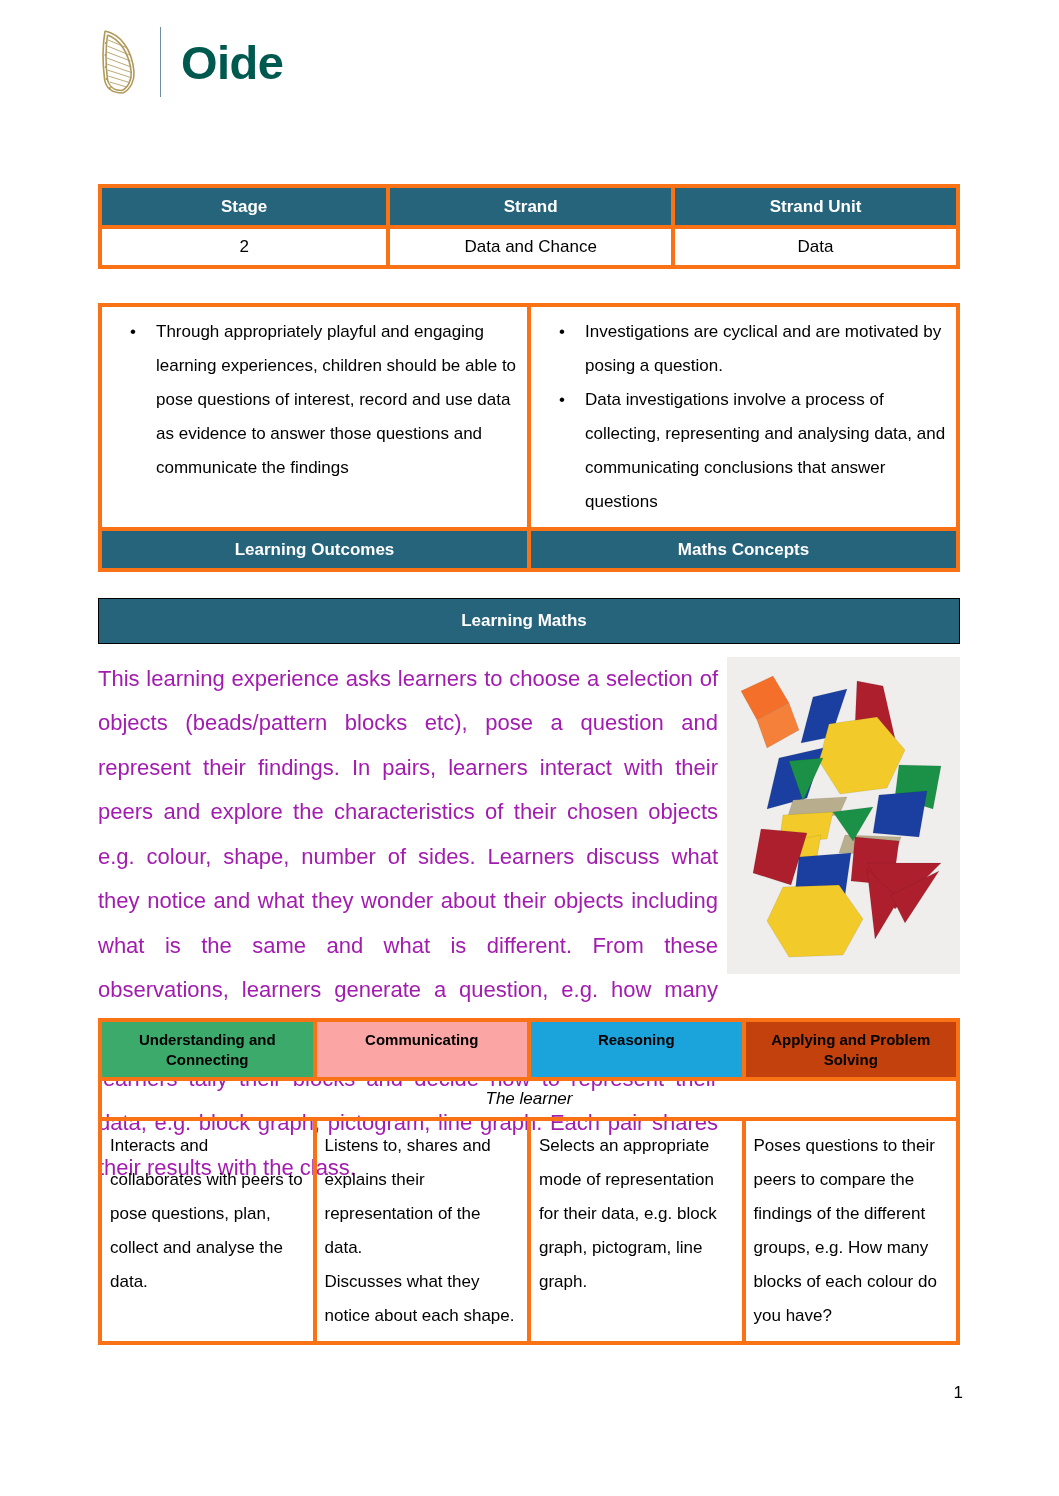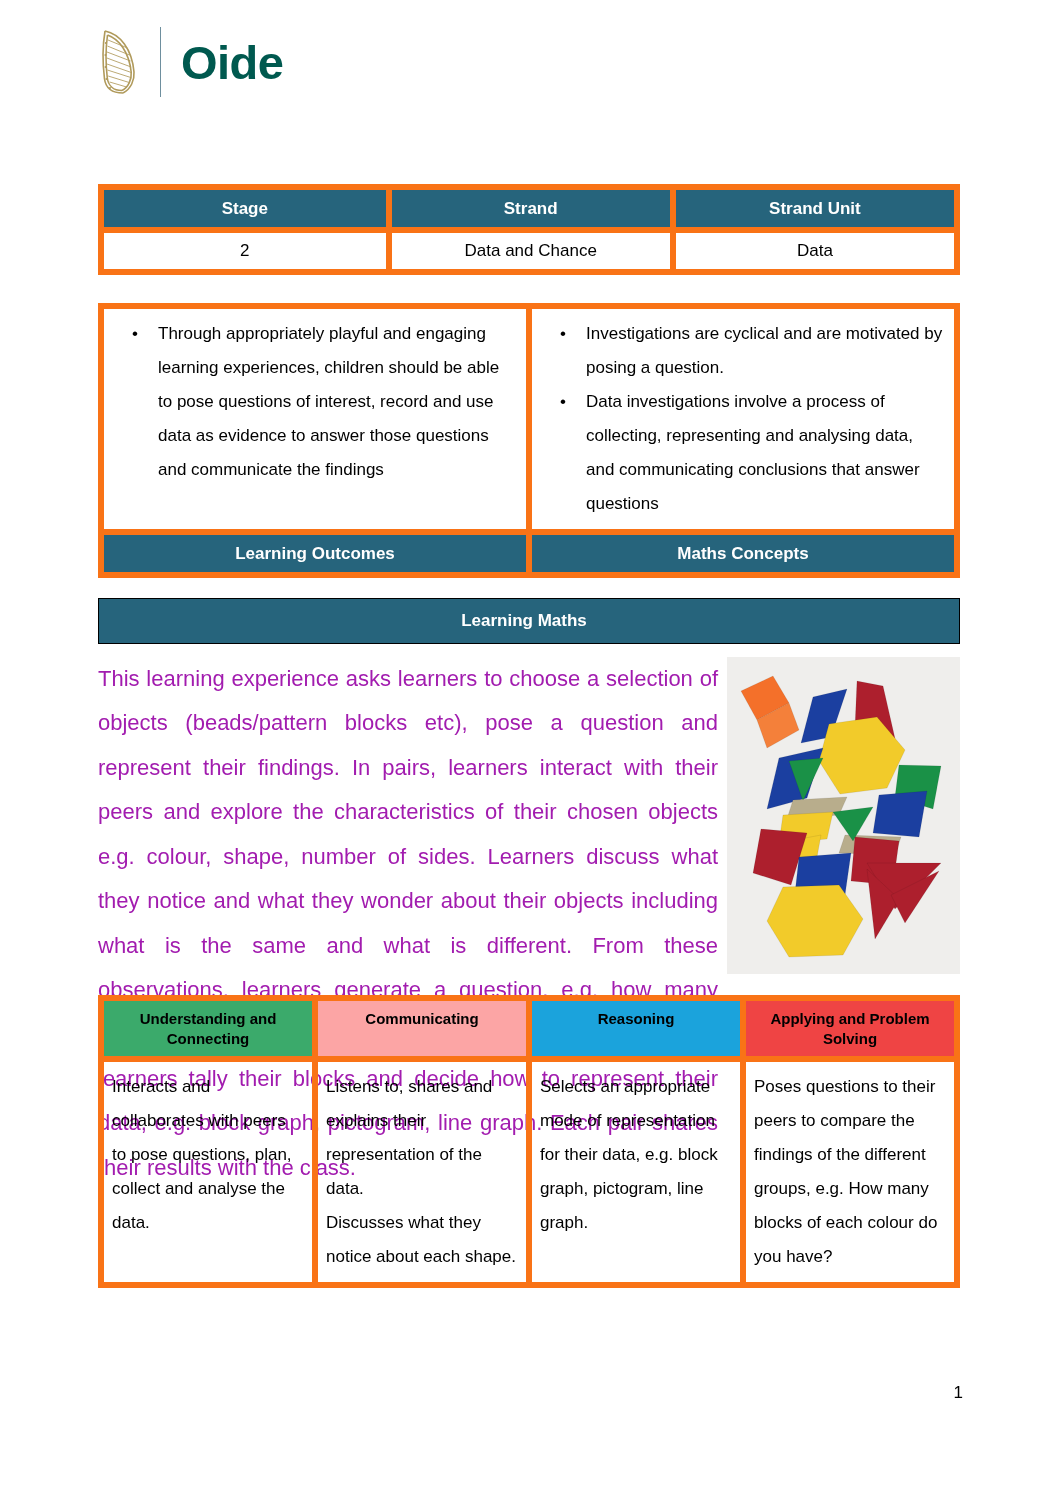--- a/index.html
+++ b/index.html
@@ -64,21 +64,21 @@
 
   
   .tbl {
     position: absolute;
     left: 98px;
     width: 862px;
     border-collapse: collapse;
     table-layout: fixed;
   }
   .tbl td, .tbl th {
-    border: 6px solid #f97316;
+    border: 4px solid #f97316;
     padding: 8px;
     vertical-align: top;
   }
   .hdr-teal {
     background: #26647c;
     color: #ffffff;
     font-weight: bold;
     font-size: 17px;
     text-align: center;
     padding: 12px 6px 12px 6px;
@@ -157,33 +157,33 @@
     top: 0;
     width: 233px;
     height: 317px;
     background: #f1f0ee;
     overflow: hidden;
     border: 0;
   }
   #blocks-photo svg { display: block; }
 
   
-  #skills-table { top: 995px; }
+  #skills-table { top: 1018px; }
   .hdr-skill {
     font-weight: bold;
     font-size: 15px;
     text-align: center;
     color: #000000;
     padding: 13px 6px 13px 6px;
     line-height: 1.3;
   }
   .hdr-green  { background: #3baa6b; }
   .hdr-lime   { background: #fca5a5; }
   .hdr-blue   { background: #1ba3dc; }
-  .hdr-orange { background: #ef4444; }
+  .hdr-orange { background: #c2410c; }
   .learner-row {
     text-align: center;
     font-size: 17px;
     font-style: italic;
     padding: 12px 0 12px 0;
   }
   .skill-cell {
     font-size: 17px;
     line-height: 2.0;
     padding: 12px 10px 14px 12px;
@@ -340,20 +340,23 @@
         <col style="width:25%">
       </colgroup>
     <tbody>
         <tr>
       <th class="hdr-skill hdr-green">Understanding and Connecting</th>
       <th class="hdr-skill hdr-lime">Communicating</th>
       <th class="hdr-skill hdr-blue">Reasoning</th>
       <th class="hdr-skill hdr-orange">Applying and Problem Solving</th>
     </tr>
     <tr>
+      <td class="learner-row" colspan="4">The learner</td>
+    </tr>
+    <tr>
       <td class="skill-cell">Interacts and collaborates with peers to pose questions, plan, collect and analyse the data.</td>
       <td class="skill-cell">Listens to, shares and explains their representation of the data.<br>Discusses what they notice about each shape.</td>
       <td class="skill-cell">Selects an appropriate mode of representation for their data, e.g. block graph, pictogram, line graph.</td>
       <td class="skill-cell">Poses questions to their peers to compare the findings of the different groups, e.g. How many blocks of each colour do you have?</td>
     </tr>
   </tbody>
     </table>
 
   <div id="page-number">1</div>
 

